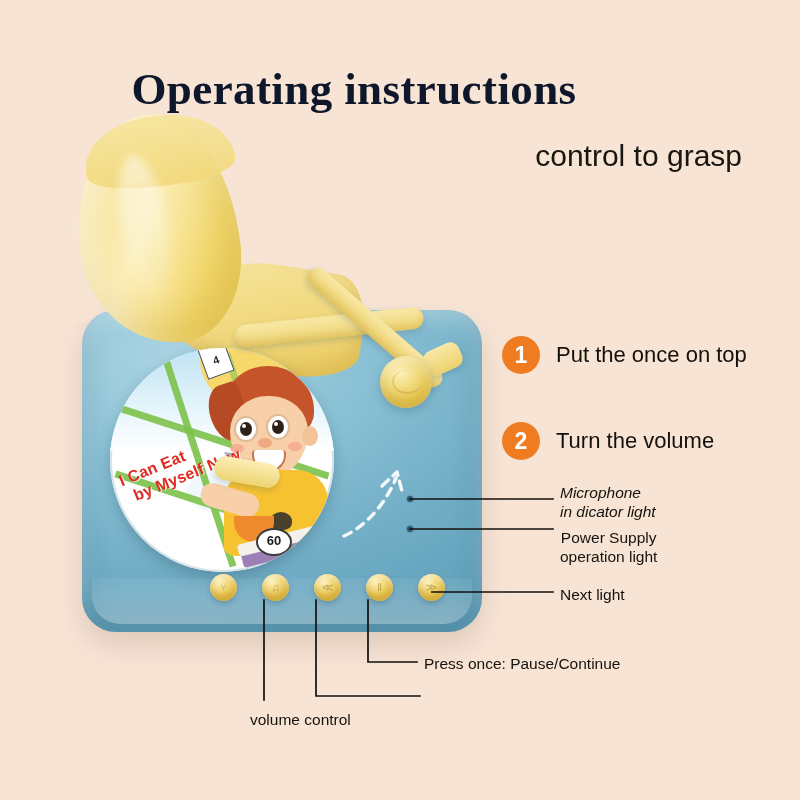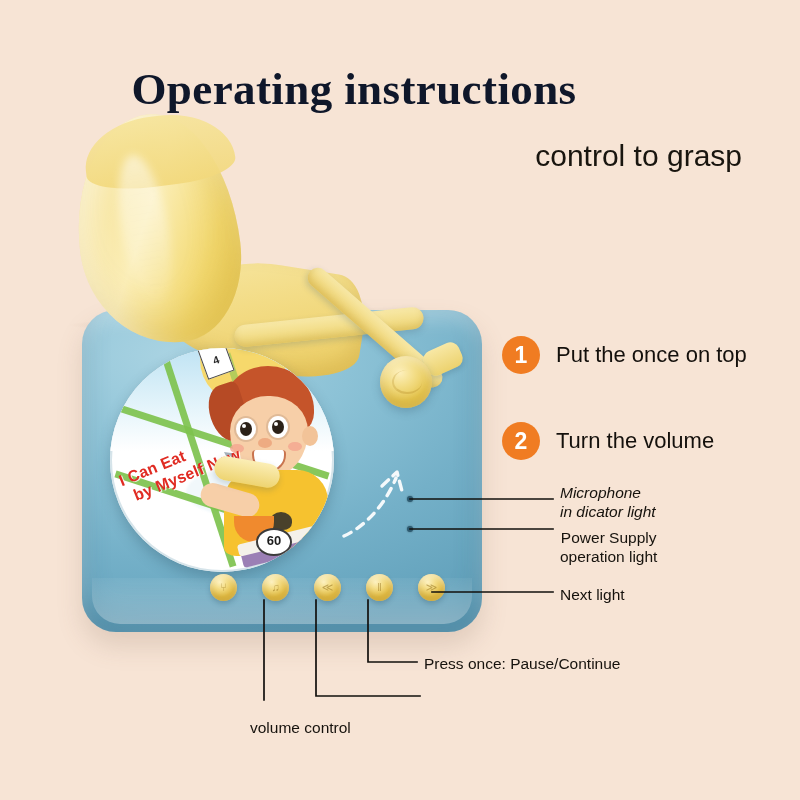--- a/index.html
+++ b/index.html
@@ -480,21 +480,21 @@
     position: absolute;
     font-size: 15.5px;
     color: #16120d;
     line-height: 1.24;
     white-space: nowrap;
   }
   .label-mic   { left: 560px; top: 483px; font-style: italic; }
   .label-power { left: 560px; top: 528px; text-align: center; }
   .label-next  { left: 560px; top: 585px; }
   .label-pause { left: 424px; top: 630px; margin-top: 24px; }
-  .label-vol   { left: 250px; top: 710px; margin-top: 8px; }
+  .label-vol   { left: 250px; top: 710px; }
   .lead-label .l2 { display: block; }
 
   
   #leaders {
     position: absolute;
     left: 0; top: 0;
     width: 800px; height: 800px;
     pointer-events: none;
   }
 </style>

